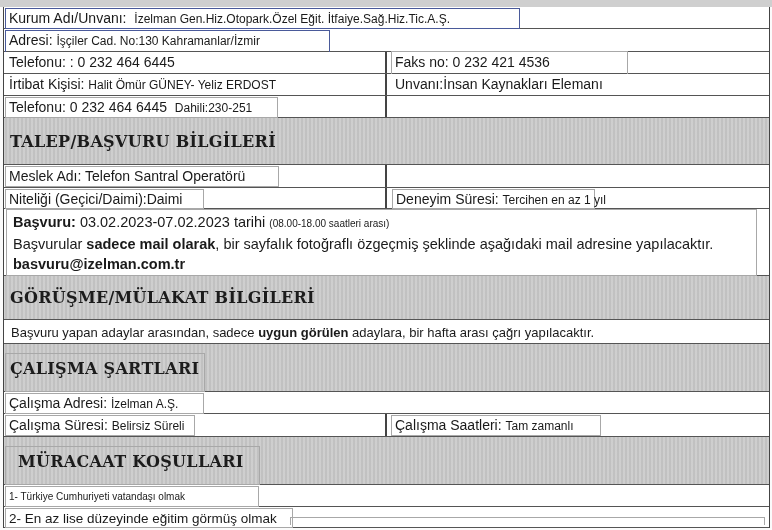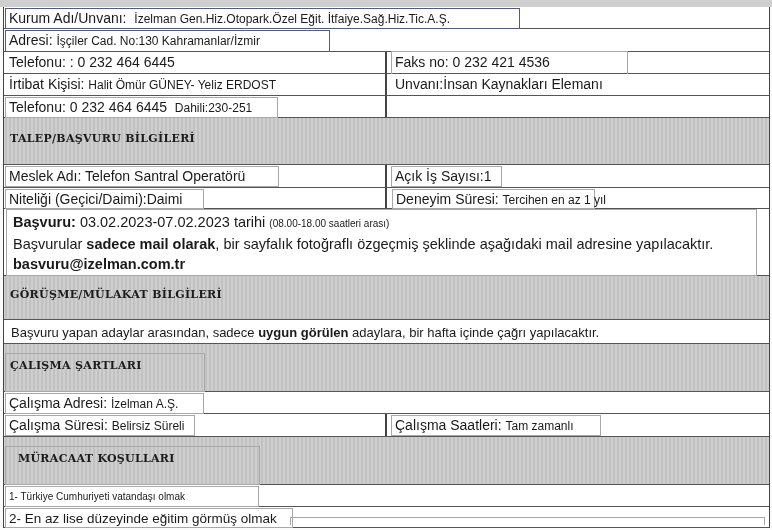--- a/index.html
+++ b/index.html
@@ -15,21 +15,21 @@
       background-image: repeating-linear-gradient(90deg, rgba(255,255,255,0.10) 0 2px, rgba(0,0,0,0.04) 2px 4px); }
     .vsplit { position:absolute; top:0; bottom:0; left:382px; width:1.5px; background:#444; }
     .cell { position:absolute; font-size:14px; line-height:19px; white-space:nowrap;
             border:1px solid #9aa0b0; padding:0 3px; box-sizing:border-box; background:transparent; }
     .cell.blue { border:1.5px solid #4a5a9a; }
     .cell.grayb { border:1px solid #a8a8a8; }
     .small { font-size:12px; }
     .tiny { font-size:10px; }
     .b { font-weight:bold; }
     .hdr { position:absolute; left:10px; font-family:"DejaVu Serif", serif; font-weight:bold;
-           font-size:11px; color:#1c1c1c; letter-spacing:0.3px; }
+           font-size:16px; color:#1c1c1c; letter-spacing:0.3px; }
     .hdrbox { position:absolute; border:1px solid #a8a8a8; box-sizing:border-box; }
     .apply-block { position:absolute; left:6px; top:209px; width:751px; height:67px;
                    border:1px solid #a8a8a8; box-sizing:border-box; padding:2px 6px; font-size:14.5px; line-height:20px; }
     .apply-block .line { display:block; white-space:nowrap; }
   </style>
 </head>
 <body>
 
 <div class="sheet">
   <div class="topstrip"></div>
@@ -83,23 +83,20 @@
   <div class="row gray" style="top:118px;height:47px;"></div>
   <div class="hdr" style="top:132px;">TALEP/BAŞVURU BİLGİLERİ</div>
 
   <div class="row" style="top:165px;height:23px;">
     <div class="vsplit"></div>
   </div>
   <div class="cell grayb" style="left:5px;top:166px;width:274px;height:21px;">
     <span>Meslek Adı:</span>
     <span>Telefon Santral Operatörü</span>
   </div>
-  <div class="cell grayb" style="left:391px;top:166px;width:111px;height:21px;">
-    <span>Açık İş Sayısı:</span><span>1</span>
-  </div>
 
   <div class="row" style="top:188px;height:21px;">
     <div class="vsplit"></div>
   </div>
   <div class="cell grayb" style="left:5px;top:189px;width:199px;height:20px;">
     <span>Niteliği (Geçici/Daimi):</span><span>Daimi</span>
   </div>
   <div class="cell grayb" style="left:392px;top:189px;width:203px;height:20px;">
     <span>Deneyim Süresi:</span>
     <span class="small">Tercihen en az 1 yıl</span>
@@ -116,21 +113,21 @@
     <span class="line b">basvuru@izelman.com.tr</span>
   </div>
 
   <div class="row gray" style="top:276px;height:44px;"></div>
   <div class="hdr" style="top:288px;">GÖRÜŞME/MÜLAKAT BİLGİLERİ</div>
 
   <div class="row" style="top:320px;height:24px;"></div>
   <div class="cell" style="left:8px;top:323px;border:none;font-size:13px;">
     <span>Başvuru yapan adaylar arasından,  sadece</span>
     <span class="b">uygun görülen</span>
-    <span>adaylara,  bir hafta içinde çağrı yapılacaktır.</span>
+    <span>adaylara,  bir hafta arası çağrı yapılacaktır.</span>
   </div>
 
   <div class="row gray" style="top:344px;height:48px;"></div>
   <div class="hdrbox" style="left:5px;top:353px;width:200px;height:39px;"></div>
   <div class="hdr" style="top:359px;">ÇALIŞMA ŞARTLARI</div>
 
   <div class="row" style="top:392px;height:22px;"></div>
   <div class="cell grayb" style="left:5px;top:393px;width:199px;height:21px;">
     <span>Çalışma Adresi:</span>
     <span class="small">İzelman A.Ş.</span>

